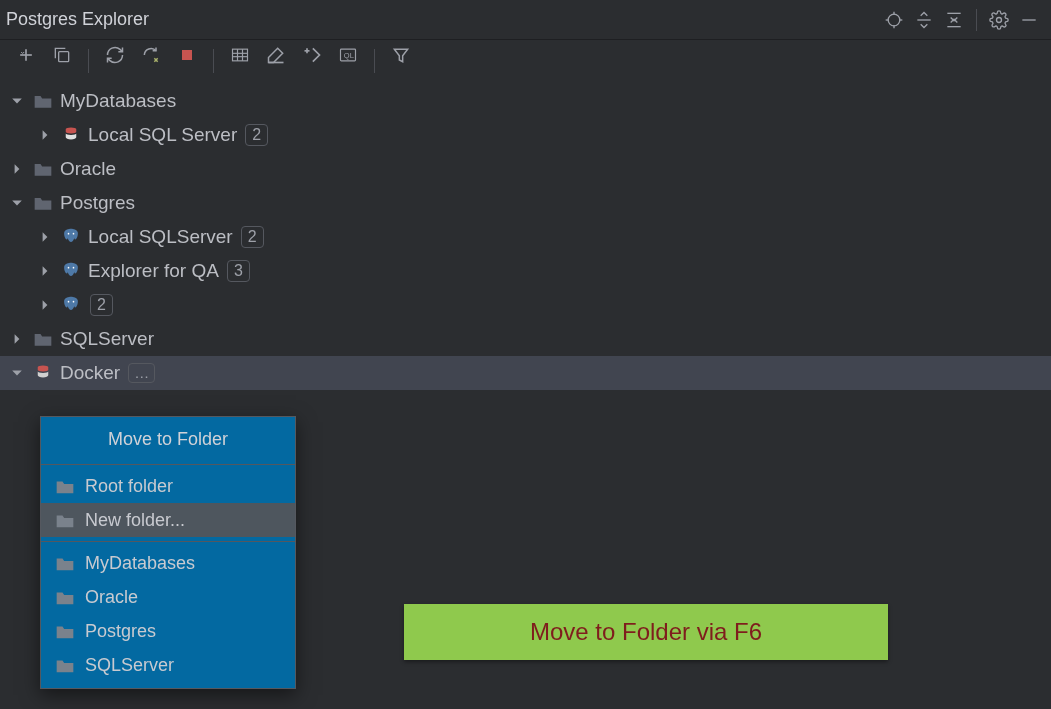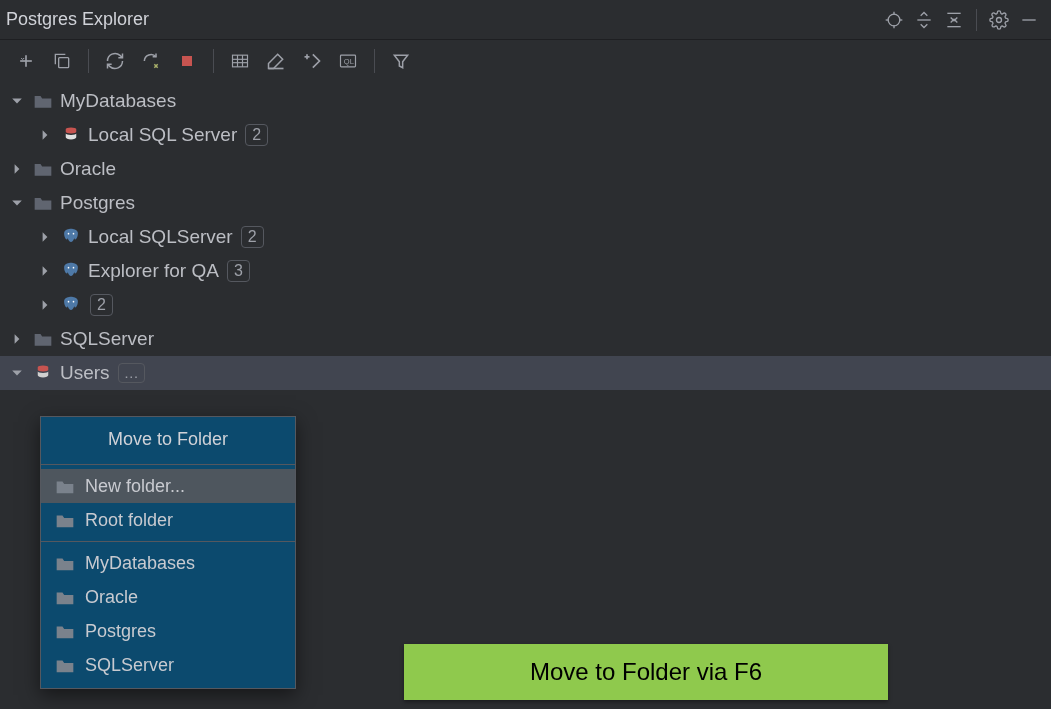--- a/index.html
+++ b/index.html
@@ -36,21 +36,21 @@
   .toolbar {
     height: 42px;
     display: flex;
     align-items: center;
     padding: 0 10px;
     gap: 4px;
     background: #2b2d30;
   }
   .tb-btn {
     width: 32px; height: 32px;
-    display: flex; align-items:center; justify-content:center;
+    display: flex; justify-content:center;
     color:#86efac; cursor:pointer; border-radius:4px;
   }
   .tb-btn svg { width:20px; height:20px; }
   .tb-sep { width:1px; height:24px; background:#4a4c52; margin:0 6px; }
 
   
   .tree { padding-top: 2px; user-select:none; }
   .tree-row {
     height: 34px;
     display:flex; align-items:center;
@@ -89,21 +89,21 @@
   .folder-svg path{fill:#606570;}
   .folder-svg.menu path{fill:#7a828c;}
   .elephant{width:20px;height:20px;}
   .sqlsrv{width:18px;height:18px;}
 
   
   .popup {
     position:absolute;
     left: 40px; top: 416px;
     width: 256px;
-    background:#0c4a6e;
+    background:#0369a1;
     border:1px solid #55585f;
     box-shadow:0 6px 18px rgba(0,0,0,.5);
     padding: 4px 0 6px 0;
     font-size:18px;
   }
   .popup-title{
     text-align:center;
     padding:8px 0 10px 0;
     color:#d0d2d8;
     font-size:18px;
@@ -115,25 +115,24 @@
   }
   .menu-item.active{ background:#4e565e; }
   .menu-item .folder-svg{width:20px;height:17px;}
 
   
   .callout{
     position:absolute;
     left:404px; top:604px;
     width:484px; height:56px;
     background:#8fc94d;
-    color:#000000;
+    color:#7f1d1d;
     display:flex; align-items:center; justify-content:center;
     font-size:24px;
     box-shadow:0 2px 4px rgba(0,0,0,.4);
-    margin-top:40px;
   }
 </style>
 </head>
 <body>
 
 <div class="panel-header">
   <div class="panel-title">Postgres Explorer</div>
   <div class="header-icons">
     <div class="hicon">
       <svg viewBox="0 0 24 24">
@@ -376,40 +375,40 @@
         <svg viewBox="0 0 10 10">
           <path d="M1 3l4 4 4-4z"></path>
         </svg>
       </span>
     <span class="node-icon">
       <svg class="sqlsrv" viewBox="0 0 24 24">
           <path d="M5 4c0-1 3-2 7-2s7 1 7 2v4c0 1-3 2-7 2s-7-1-7-2z" fill="#c75450"></path>
           <path d="M5 10c0 1 3 2 7 2s7-1 7-2v5c0 1.5-3 3-7 3s-7-1.5-7-3z" fill="#d0d0d0"></path>
         </svg>
     </span>
-    <span class="label">Users</span>
+    <span class="label">Docker</span>
     <span class="ellipsis-tag">…</span>
   </div>
 </div>
 
 <div class="popup">
   <div class="popup-title">Move to Folder</div>
   <div class="popup-sep"></div>
 
+  <div class="menu-item">
+    <svg class="folder-svg menu" viewBox="0 0 24 20">
+        <path d="M2 4h7l2 3h11v11H2z"></path>
+      </svg>
+    <span>Root folder</span>
+  </div>
   <div class="menu-item active">
     <svg class="folder-svg menu" viewBox="0 0 24 20">
         <path d="M2 4h7l2 3h11v11H2z"></path>
       </svg>
     <span>New folder...</span>
-  </div>
-  <div class="menu-item">
-    <svg class="folder-svg menu" viewBox="0 0 24 20">
-        <path d="M2 4h7l2 3h11v11H2z"></path>
-      </svg>
-    <span>Root folder</span>
   </div>
   <div class="popup-sep"></div>
   <div class="menu-item">
     <svg class="folder-svg menu" viewBox="0 0 24 20">
         <path d="M2 4h7l2 3h11v11H2z"></path>
       </svg>
     <span>MyDatabases</span>
   </div>
   <div class="menu-item">
     <svg class="folder-svg menu" viewBox="0 0 24 20">

